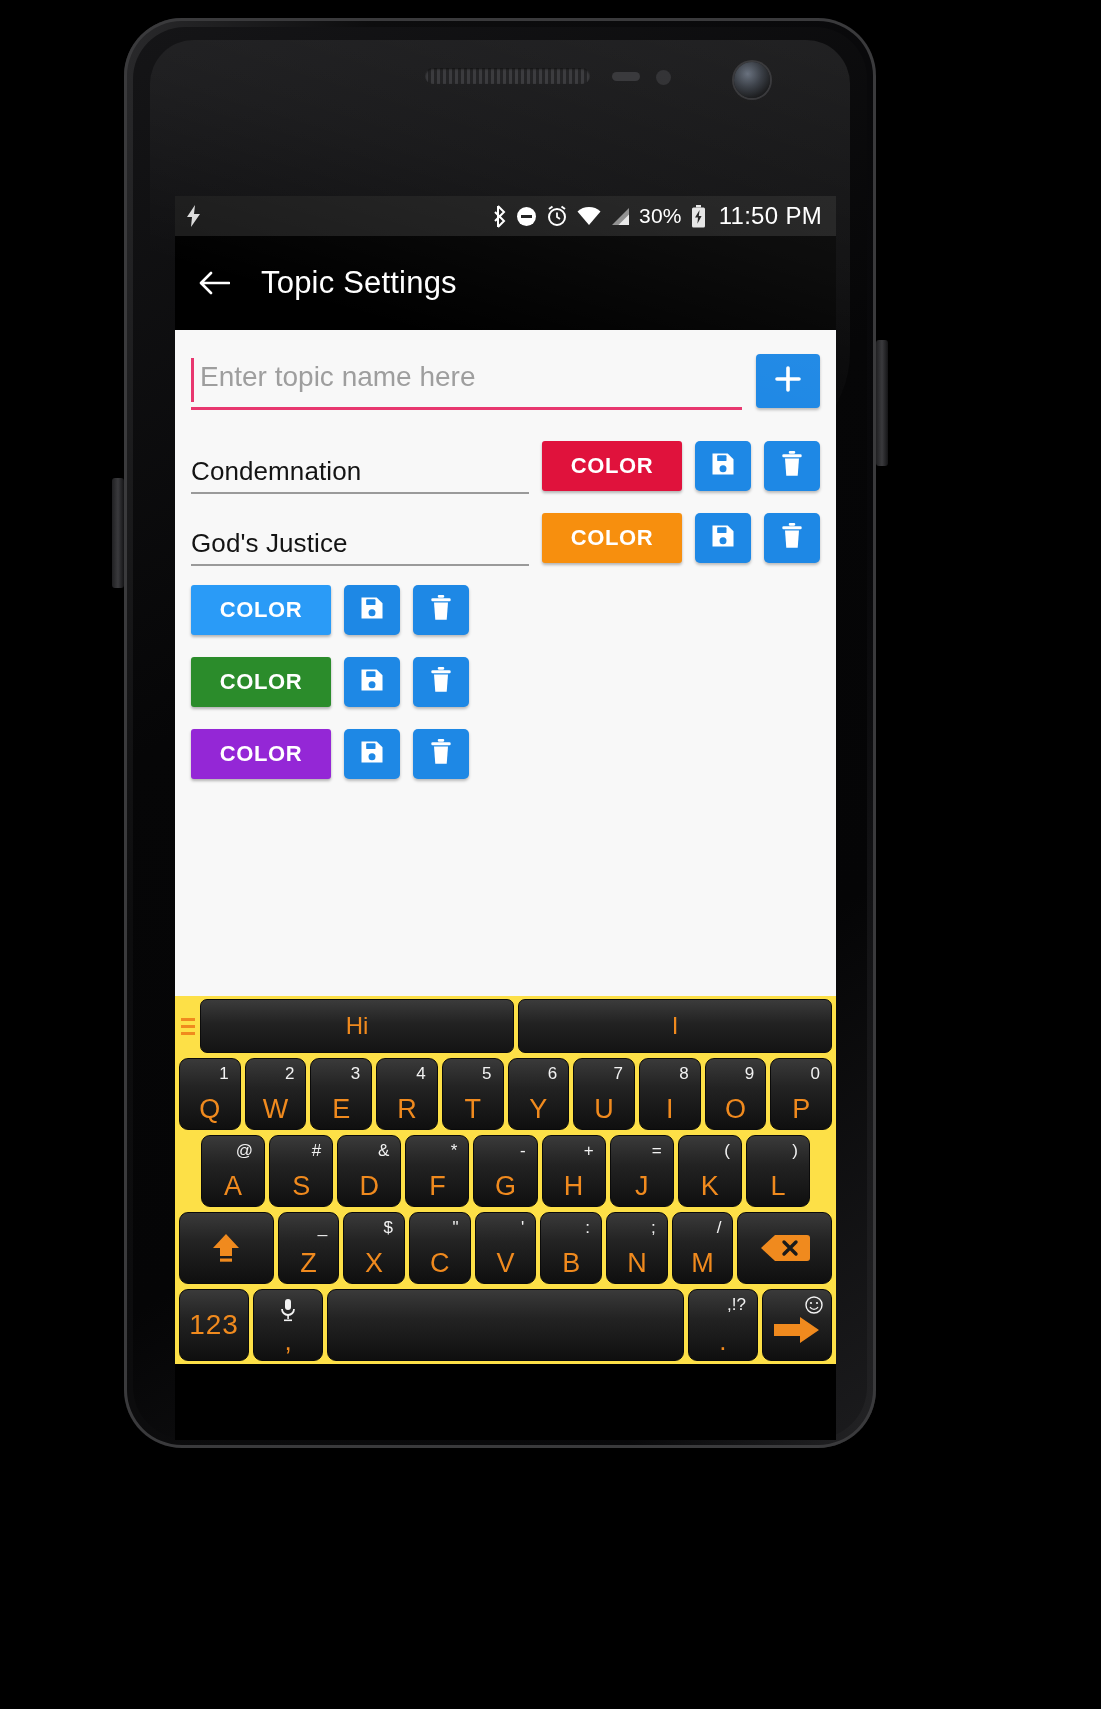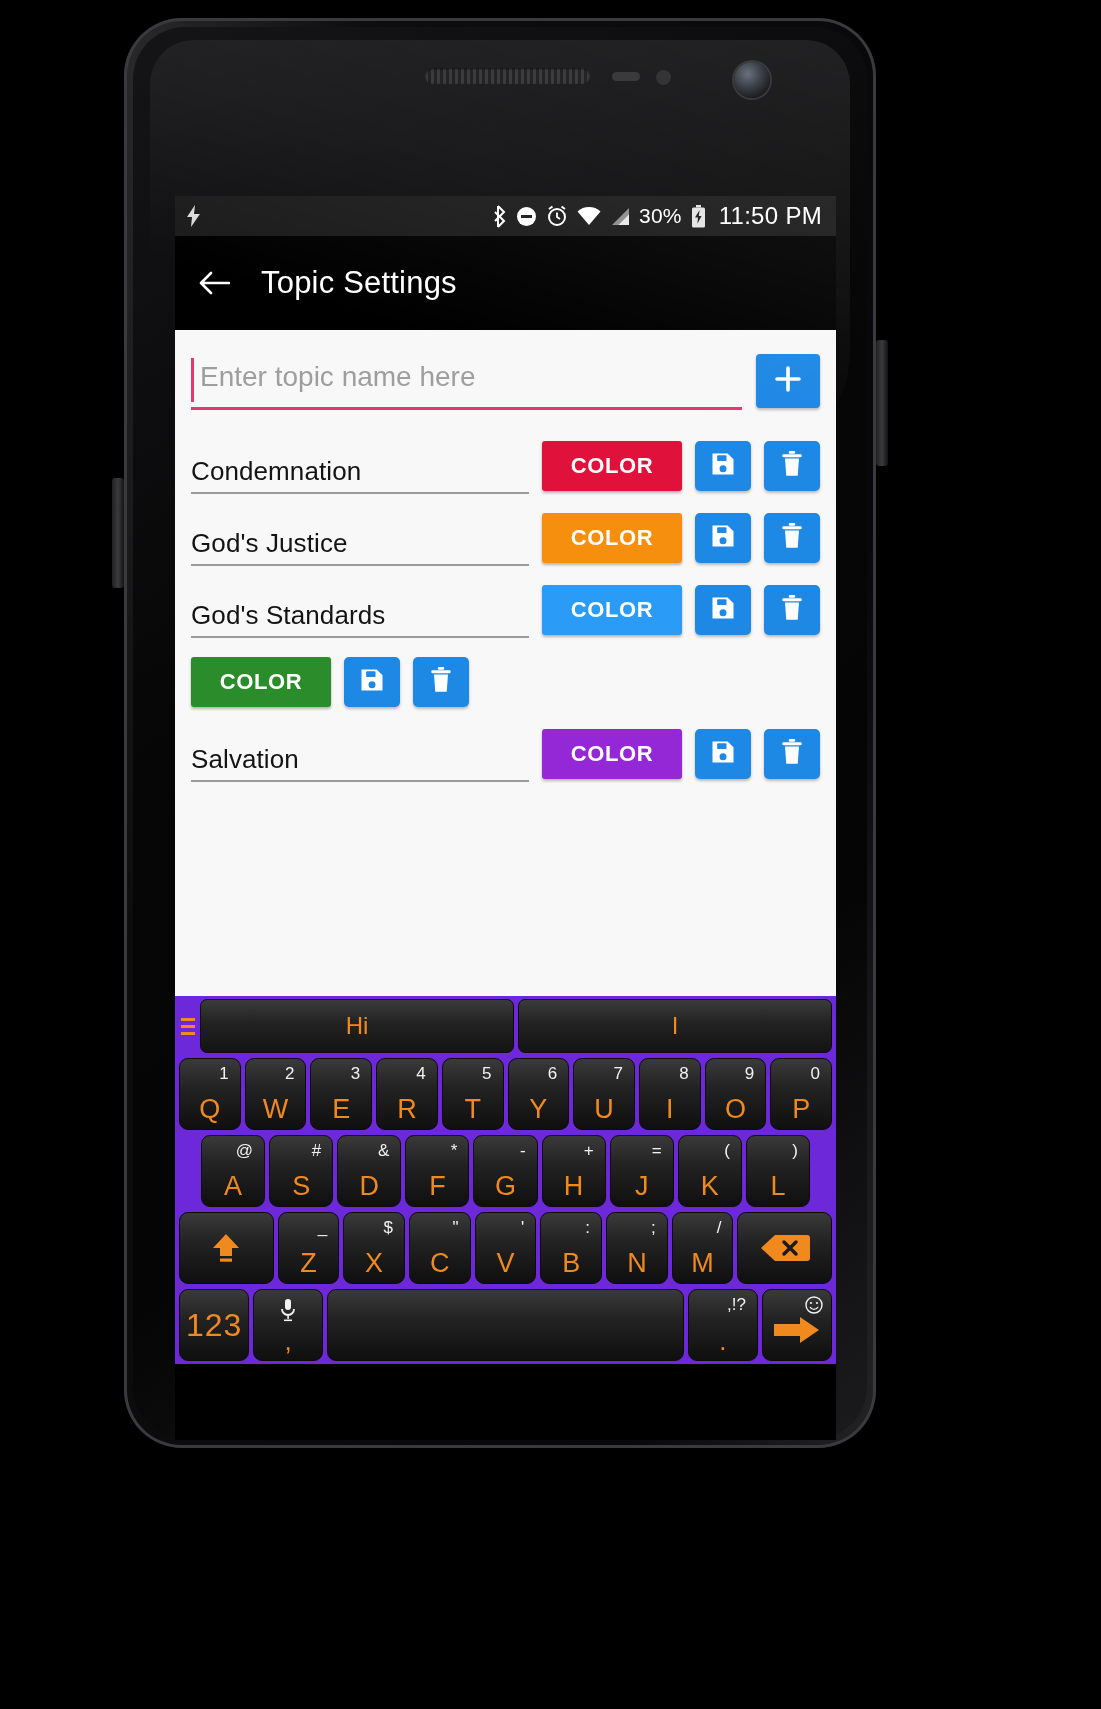--- a/index.html
+++ b/index.html
@@ -116,21 +116,21 @@
   }
   .icon-btn {
     width: 56px; height: 50px; border-radius: 5px; background:#1e88e5;
     display:flex; align-items:center; justify-content:center; cursor:pointer;
     box-shadow: 0 2px 3px rgba(0,0,0,.25);
   }
 
   
   .keyboard {
     position:absolute; left:0; bottom:0; width:661px; height: 368px;
-    background:#6d28d9; padding: 3px 2px 4px; margin-top: 37px;
+    background:#fde047; padding: 3px 2px 4px; margin-top: 37px;
   }
   .kb-row { display:flex; gap: 4px; padding: 0 2px 5px; }
   .sugg-row { height: 59px; align-items:center; }
   .hamb {
     width: 16px; display:flex; flex-direction:column; gap:4px; align-items:center; justify-content:center;
     height: 52px; cursor:pointer; margin-left:1px;
   }
   .hamb i { display:block; width:14px; height:3px; background:#f08a1e; }
   .sugg {
     flex:1; height: 54px; border-radius: 7px;
@@ -147,21 +147,21 @@
     display:flex; align-items:flex-end; justify-content:center; padding-bottom: 6px;
   }
   .key .letter { color:#f08a1e; font-size: 27px; line-height:1; }
   .key .alt {
     position:absolute; top: 6px; right: 11px;
     color:#f2f2f2; font-size: 17px; line-height:1;
   }
   .key.wide { flex: 1.55; }
   .key.space { flex: 5.2; }
   .key.func { display:flex; align-items:center; justify-content:center; padding-bottom:0; }
-  .key .num123 { color:#f08a1e; font-size: 32px; letter-spacing:1px; }
+  .key .num123 { color:#f08a1e; font-size: 28px; letter-spacing:1px; }
   .key .kglyph { display:flex; align-items:center; justify-content:center; }
   .punct-main { color:#f08a1e; font-size: 26px; line-height:1; }
   .row-ind { padding-left: 24px; padding-right: 24px; }
   .row-ind2 { padding-left: 2px; padding-right: 2px; }
 
   
   .chin {
     position:absolute; left:175px; top:1364px; width:661px; height:76px; background:#000; z-index:20;
   }
 </style>
@@ -309,23 +309,20 @@
               <svg width="26" height="28" viewBox="0 0 24 26">
                   <rect x="9" y="1" width="6" height="2.4" rx="1" fill="#fff"></rect>
                   <rect x="3" y="4" width="18" height="2.8" rx="1.2" fill="#fff"></rect>
                   <path d="M5.5 8 H18.5 L17.3 24 H6.7 Z" fill="#fff"></path>
                 </svg>
             </span>
           </div>
         </div>
 
         <div class="topic-row">
-          <div class="topic-name-wrap">
-            <span class="topic-name">God's Standards</span>
-          </div>
           <div class="color-btn" style="background: rgb(42, 155, 247);">
             <span>COLOR</span>
           </div>
           <div class="icon-btn">
             <span>
               <svg width="28" height="28" viewBox="0 0 24 24">
                   <path d="M3 3h13l5 5v13a0 0 0 0 1 0 0H3z" fill="#fff"></path>
                   <rect x="7" y="4.5" width="8" height="5" rx="0.8" fill="#1e88e5"></rect>
                   <circle cx="12" cy="16" r="3" fill="#1e88e5"></circle>
                 </svg>
@@ -360,23 +357,20 @@
               <svg width="26" height="28" viewBox="0 0 24 26">
                   <rect x="9" y="1" width="6" height="2.4" rx="1" fill="#fff"></rect>
                   <rect x="3" y="4" width="18" height="2.8" rx="1.2" fill="#fff"></rect>
                   <path d="M5.5 8 H18.5 L17.3 24 H6.7 Z" fill="#fff"></path>
                 </svg>
             </span>
           </div>
         </div>
 
         <div class="topic-row">
-          <div class="topic-name-wrap">
-            <span class="topic-name">Salvation</span>
-          </div>
           <div class="color-btn" style="background: rgb(148, 39, 214);">
             <span>COLOR</span>
           </div>
           <div class="icon-btn">
             <span>
               <svg width="28" height="28" viewBox="0 0 24 24">
                   <path d="M3 3h13l5 5v13a0 0 0 0 1 0 0H3z" fill="#fff"></path>
                   <rect x="7" y="4.5" width="8" height="5" rx="0.8" fill="#1e88e5"></rect>
                   <circle cx="12" cy="16" r="3" fill="#1e88e5"></circle>
                 </svg>

